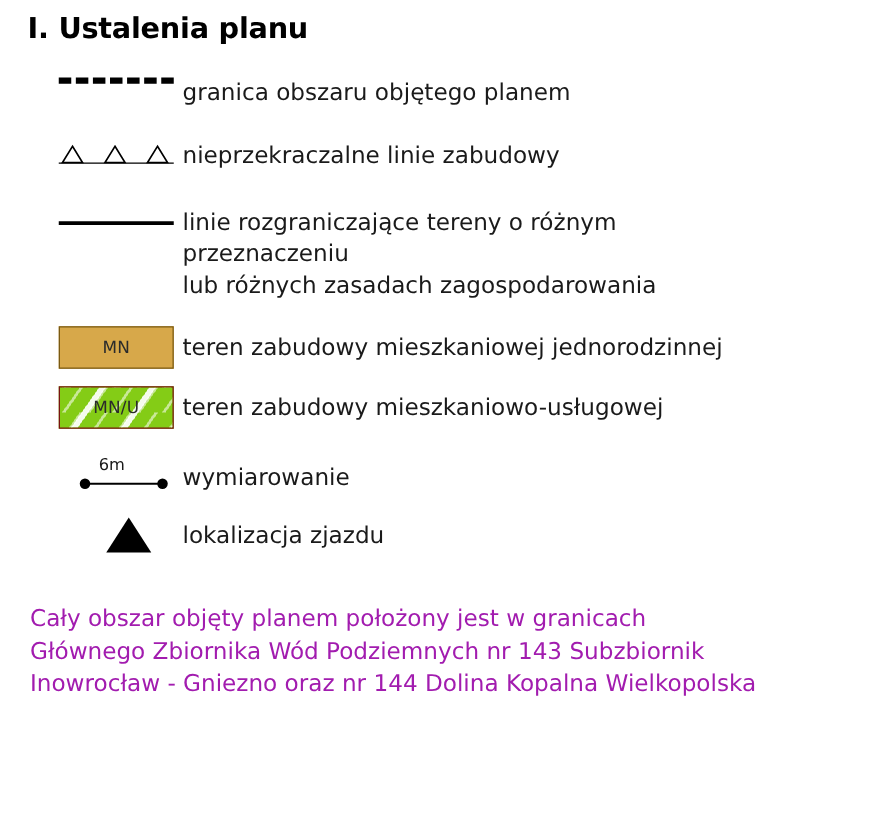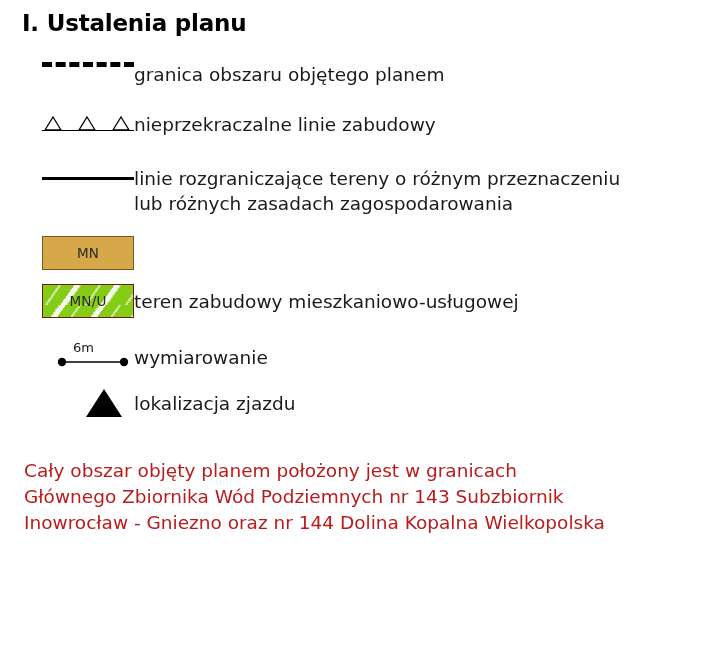--- a/index.html
+++ b/index.html
@@ -29,34 +29,34 @@
     font-family: "DejaVu Sans", sans-serif;
     font-size: 23px;
     font-weight: bold;
     margin: 0;
     letter-spacing: -0.2px;
     color: #000000;
   }
   #section-1-title { margin-top: 6px; }
   #section-2-title { margin-top: 0px; }
 
-  .rows { margin: 0; padding: 0; }
+  .rows { margin: 12px; padding: 0; }
 
   .row {
     display: flex;
     align-items: flex-start;
     min-height: 30px;
   }
 
   .symbol-cell {
     width: 112px;
     min-width: 112px;
     display: flex;
     align-items: center;
-    justify-content: flex-end;
+    justify-content: center;
     position: relative;
   }
 
   .label-cell {
     font-size: 18.5px;
     line-height: 25px;
     color: #1a1a1a;
     padding-left: 0px;
   }
   .label-cell .line2 { display: block; }
@@ -153,21 +153,21 @@
     margin-left: 26px;
     width: 60px;
     height: 34px;
     position: relative;
   }
 
   
   .note {
     font-size: 18.5px;
     line-height: 26px;
-    color: #b91c1c;
+    color: #a21caf;
     padding-left: 2px;
   }
   .note div { white-space: nowrap; }
 </style>
 </head>
 <body>
 
 <div class="legend">
 
   <h2 class="section-title" id="section-1-title">I. Ustalenia planu</h2>
@@ -208,20 +208,23 @@
         <span class="line2">lub różnych zasadach zagospodarowania</span>
       </div>
     </div>
 
     <div class="row" style="margin-top:20px;">
       <div class="symbol-cell">
         <div class="swatch" id="swatch-mn">
           <span class="swatch-text">MN</span>
         </div>
       </div>
+      <div class="label-cell" style="padding-top:5px;">
+        <span>teren zabudowy mieszkaniowej jednorodzinnej</span>
+      </div>
     </div>
 
     <div class="row" style="margin-top:14px;">
       <div class="symbol-cell">
         <div class="swatch" id="swatch-mnu">
           <div class="hatch"></div>
           <span class="swatch-text">MN/U</span>
         </div>
       </div>
       <div class="label-cell" style="padding-top:5px;">

